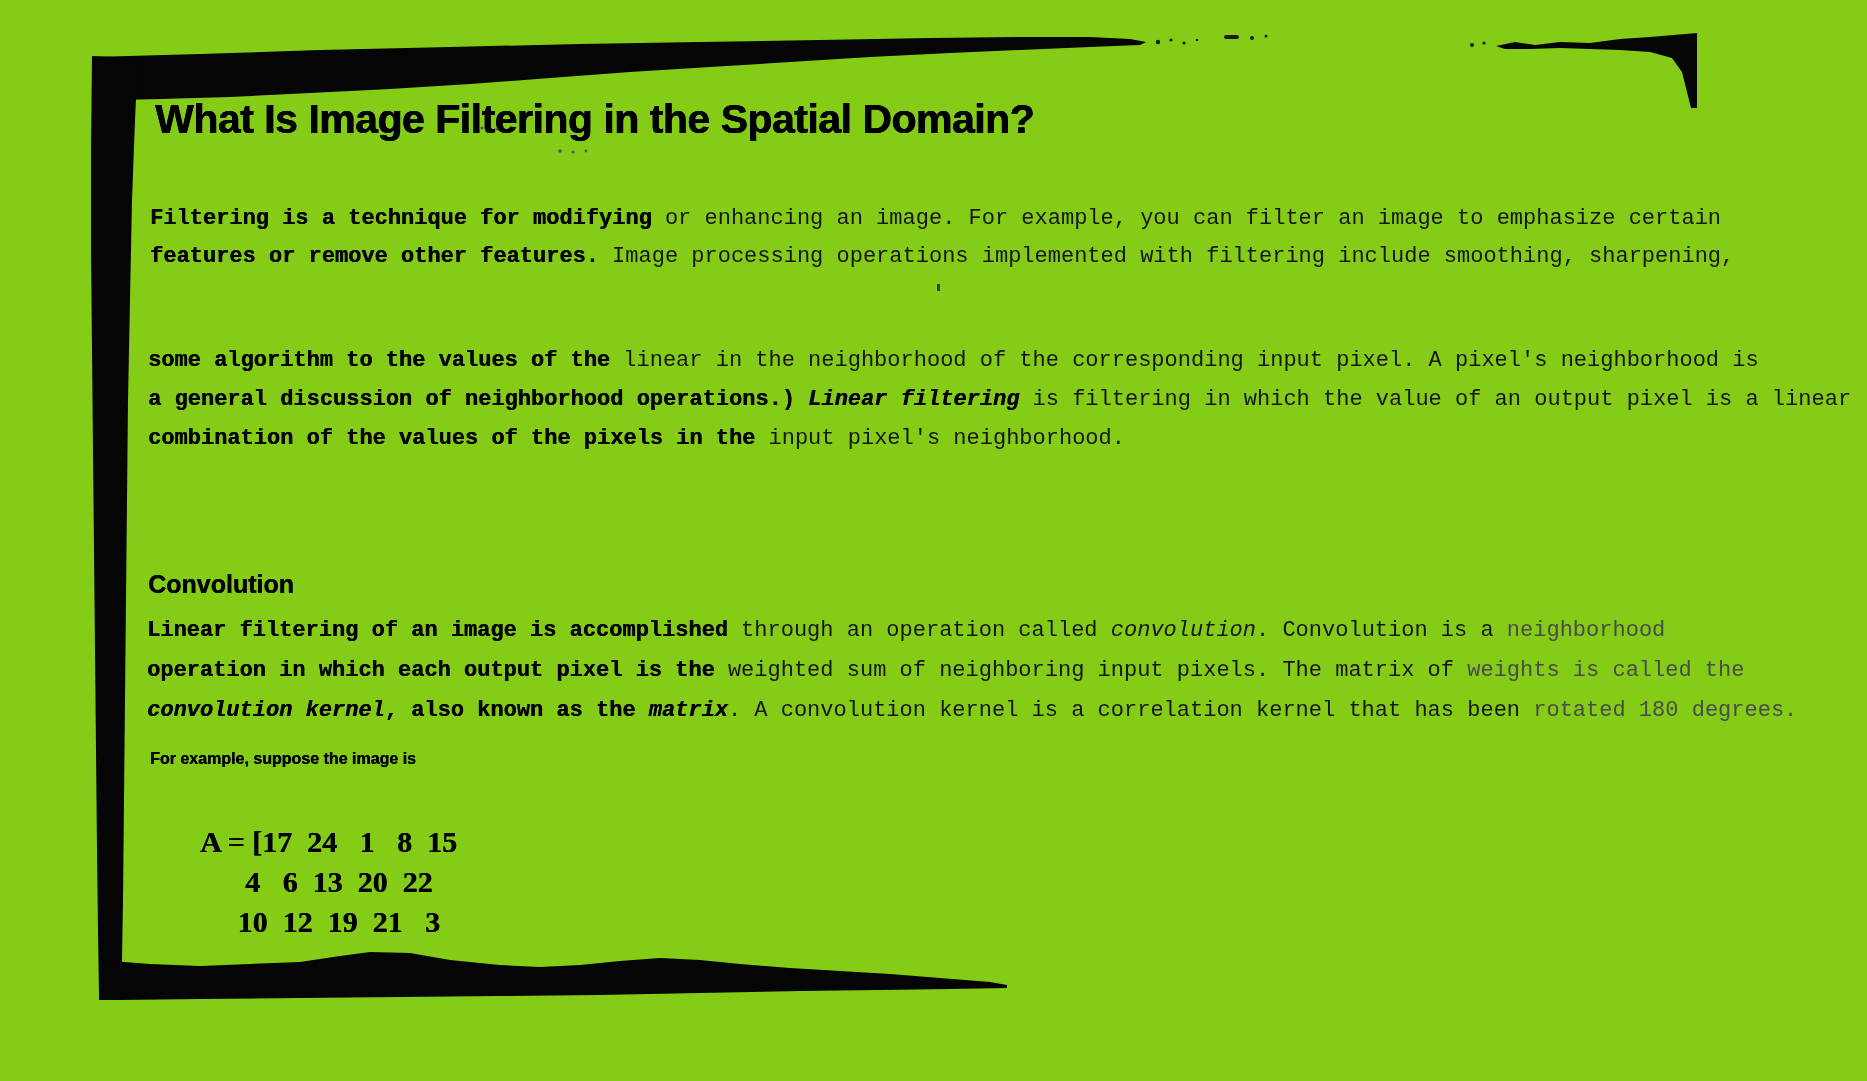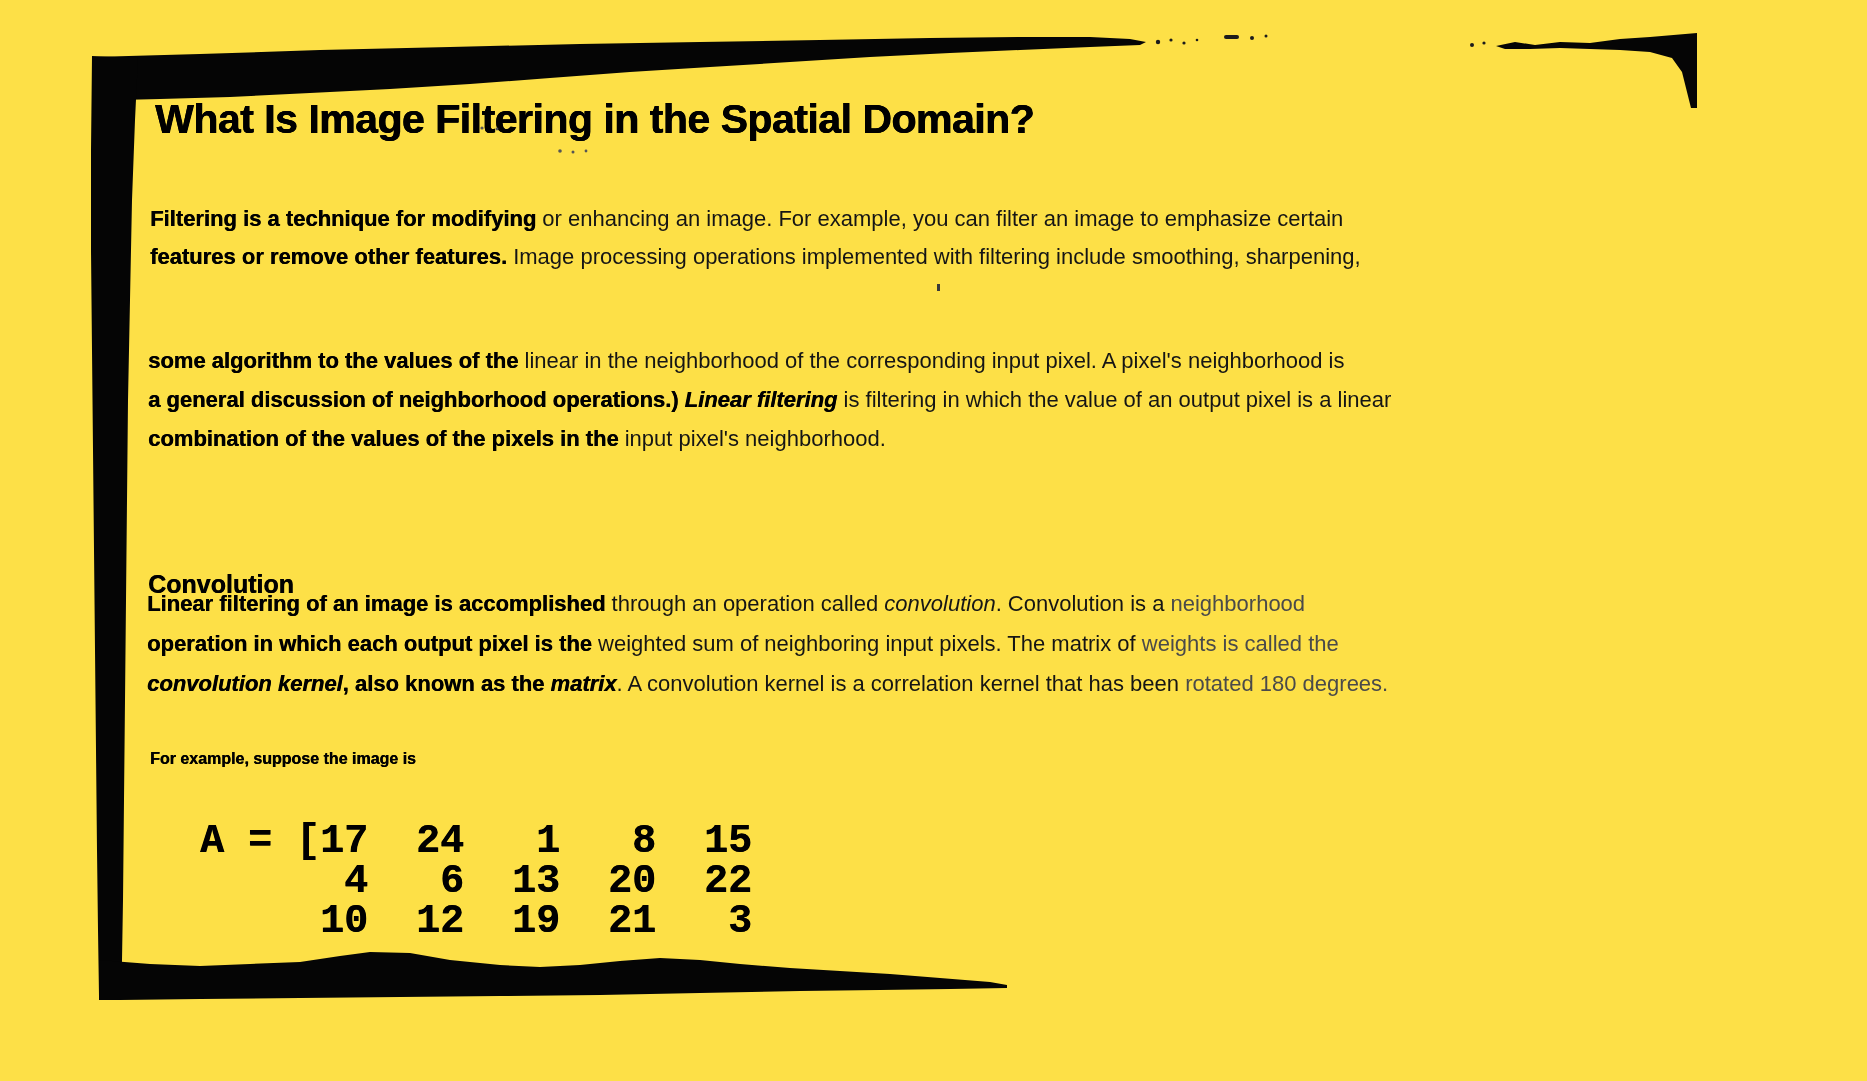--- a/index.html
+++ b/index.html
@@ -1,45 +1,45 @@
 <!DOCTYPE html>
 <html><head>
 <meta charset="utf-8">
 <style>
   html,body{margin:0;padding:0;background:#ffffff;}
   .page{
-    position:relative;width:1867px;height:1081px;background:#fde047;
+    position:relative;width:1867px;height:1081px;background:#84cc16;
     overflow:hidden;font-family:"Liberation Sans", sans-serif;color:#0f0f0f;
   }
   .abs{position:absolute;}
   .doc-title{
     left:155px;top:96px;font-size:41px;font-weight:700;letter-spacing:-0.5px;
     color:#000;text-shadow:0.6px 0 0 #000, 0 0.4px 0 #000;white-space:nowrap;
   }
-  .para{font-size:22px;}
+  .para{font-size:22px;font-family:Liberation Mono, monospace;}
   .tl{white-space:pre;line-height:inherit;}
   .seg-b{font-weight:700;color:#000;text-shadow:0.4px 0 0 #000;}
   .seg-bi{font-weight:700;font-style:italic;color:#000;text-shadow:0.4px 0 0 #000;}
   .seg-i{font-style:italic;color:#161616;}
   .seg-r{font-weight:400;color:#151515;}
   .seg-f{font-weight:400;color:#4a4a4a;}
   #para-intro{left:150px;top:200px;line-height:38px;width:1420px;}
   #para-neigh{left:148px;top:341px;line-height:39px;width:1440px;}
   .sec-heading{
     left:148px;top:570px;font-size:25px;font-weight:700;color:#000;
     text-shadow:0.5px 0 0 #000;white-space:nowrap;
   }
-  #para-conv{left:147px;top:584px;line-height:40px;width:1440px;}
+  #para-conv{left:147px;top:611px;line-height:40px;width:1440px;}
   .example-line{
     left:150px;top:750px;font-size:16px;font-weight:700;color:#000;
     text-shadow:0.4px 0 0 #000;white-space:nowrap;
   }
   #matrix-a{
-    left:200px;top:822px;line-height:40px;font-size:40px;font-weight:700;
-    font-family:Liberation Mono, monospace;color:#000;
+    left:200px;top:822px;line-height:40px;font-size:30px;font-weight:700;
+    font-family:Liberation Serif, serif;color:#000;
     text-shadow:0.4px 0 0 #000;
   }
   #scan-artifacts{left:0;top:0;z-index:5;pointer-events:none;}
   .text-layer{z-index:2;}
 </style>
 </head>
 <body>
 
 <div class="page">
 

